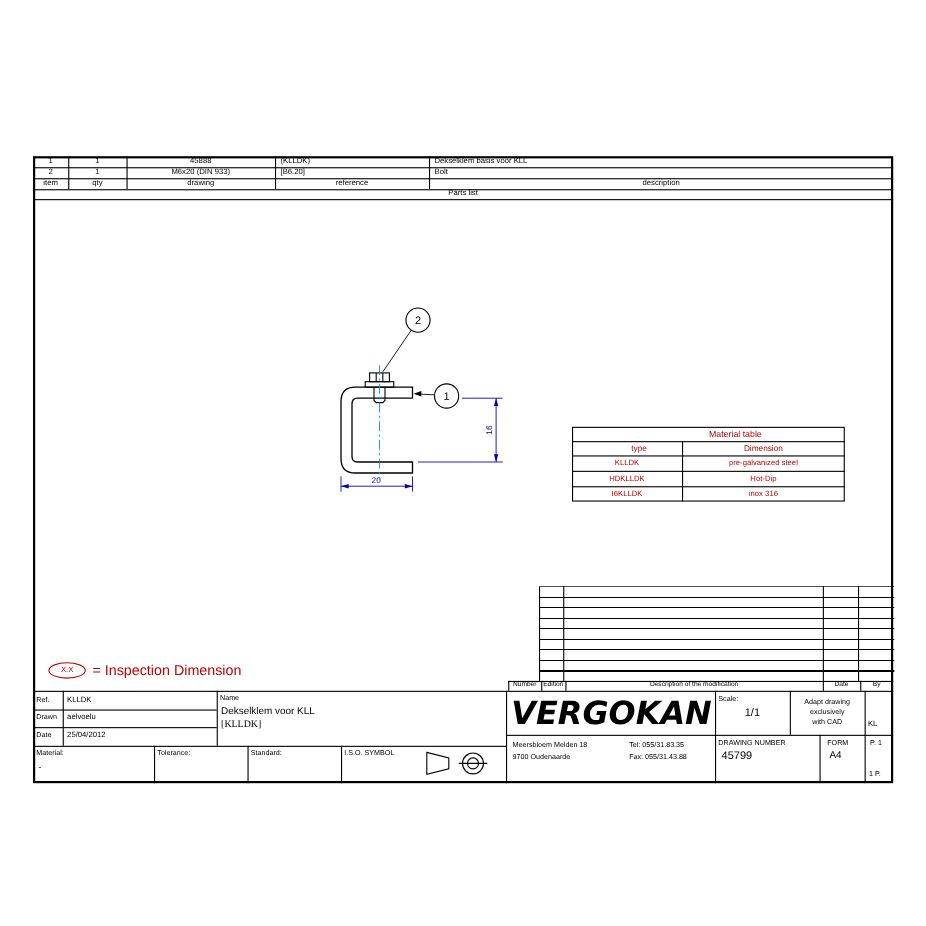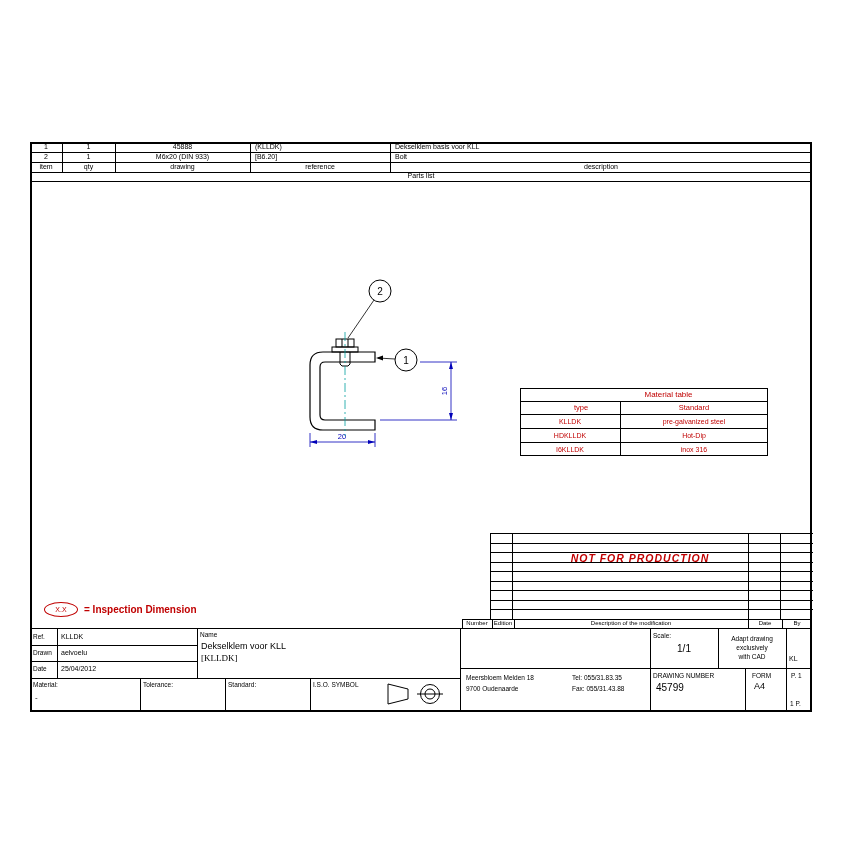--- a/index.html
+++ b/index.html
@@ -109,50 +109,49 @@
 
   <div style="position:absolute;left:520px;top:388px;width:248px;height:68px;border:1px solid #000;box-sizing:border-box;"></div>
   <div class="hl" style="left:520px;top:401px;width:248px;"></div>
   <div class="hl" style="left:520px;top:414px;width:248px;"></div>
   <div class="hl" style="left:520px;top:428px;width:248px;"></div>
   <div class="hl" style="left:520px;top:442px;width:248px;"></div>
   <div class="vl" style="left:620px;top:401px;height:55px;"></div>
 
   <div class="t c red" style="left:520px;top:389px;width:297px;font-size:8px;line-height:12px;text-align:center;">Material table</div>
   <div class="t c red" style="left:520px;top:402px;width:100px;font-size:7.5px;line-height:12px;margin-left:11px;">type</div>
-  <div class="t c red" style="left:620px;top:402px;width:148px;font-size:7.5px;line-height:12px;">Standard</div>
+  <div class="t c red" style="left:620px;top:402px;width:148px;font-size:7.5px;line-height:12px;">Dimension</div>
 
   <div class="t c red" style="left:520px;top:415px;width:100px;line-height:13px;">KLLDK</div>
   <div class="t c red" style="left:620px;top:415px;width:148px;line-height:13px;">pre-galvanized steel</div>
   <div class="t c red" style="left:520px;top:429px;width:100px;line-height:13px;">HDKLLDK</div>
   <div class="t c red" style="left:620px;top:429px;width:148px;line-height:13px;">Hot-Dip</div>
   <div class="t c red" style="left:520px;top:443px;width:100px;line-height:13px;">I6KLLDK</div>
   <div class="t c red" style="left:620px;top:443px;width:148px;line-height:13px;">inox 316</div>
 
   <div class="rev-grid"></div>
   <div class="vl" style="left:512px;top:533px;height:86px;"></div>
   <div class="vl" style="left:748px;top:533px;height:86px;"></div>
   <div class="vl" style="left:780px;top:533px;height:86px;"></div>
-  <div class="watermark">NOT FOR PRODUCTION</div>
 
   <div style="position:absolute;left:462px;top:619px;width:350px;height:9px;border-top:1px solid #000;border-left:1px solid #000;box-sizing:border-box;"></div>
   <div class="vl" style="left:492px;top:619px;height:9px;"></div>
   <div class="vl" style="left:514px;top:619px;height:9px;"></div>
   <div class="vl" style="left:748px;top:619px;height:9px;"></div>
   <div class="vl" style="left:782px;top:619px;height:9px;"></div>
   <div class="t c small" style="left:462px;top:619px;width:30px;line-height:9px;font-size:6px;">Number</div>
   <div class="t c small" style="left:492px;top:619px;width:22px;line-height:9px;font-size:6px;">Edition</div>
   <div class="t c small" style="left:514px;top:619px;width:234px;line-height:9px;font-size:6px;">Description of the modification</div>
   <div class="t c small" style="left:748px;top:619px;width:34px;line-height:9px;font-size:6px;">Date</div>
   <div class="t c small" style="left:782px;top:619px;width:30px;line-height:9px;font-size:6px;">By</div>
 
   <div class="ellipse">
     <span>X.X</span>
   </div>
-  <div class="t red" style="left:84px;top:605px;font-size:10px;font-weight:bold;">= Inspection Dimension</div>
+  <div class="t red" style="left:84px;top:605px;font-size:13px;font-weight:normal;">= Inspection Dimension</div>
 
   <div class="hl" style="left:30px;top:628px;width:782px;"></div>
   <div class="hl" style="left:30px;top:645px;width:167px;"></div>
   <div class="hl" style="left:30px;top:661px;width:167px;"></div>
   <div class="hl" style="left:30px;top:678px;width:430px;"></div>
   <div class="hl" style="left:460px;top:668px;width:352px;"></div>
   <div class="vl" style="left:57px;top:628px;height:50px;"></div>
   <div class="vl" style="left:197px;top:628px;height:50px;"></div>
   <div class="vl" style="left:140px;top:678px;height:34px;"></div>
   <div class="vl" style="left:225px;top:678px;height:34px;"></div>
@@ -182,20 +181,21 @@
 
   <svg style="position:absolute;left:372px;top:680px;" width="78" height="28" viewBox="0 0 78 28">
     <polygon points="16,4 36,9 36,19 16,24" fill="none" stroke="#000" stroke-width="1"></polygon>
     <g stroke="#000" fill="none" stroke-width="1">
       <circle cx="58" cy="14" r="9.5"></circle>
       <circle cx="58" cy="14" r="5"></circle>
       <line x1="45" y1="14" x2="71" y2="14"></line>
     </g>
   </svg>
 
+  <div class="logo">VERGOKAN</div>
   <div class="t small" style="left:466px;top:673px;">Meersbloem Melden 18</div>
   <div class="t small" style="left:466px;top:684px;">9700 Oudenaarde</div>
   <div class="t small" style="left:572px;top:673px;">Tel: 055/31.83.35</div>
   <div class="t small" style="left:572px;top:684px;">Fax: 055/31.43.88</div>
 
   <div class="t small" style="left:653px;top:631px;">Scale:</div>
   <div class="t c" style="left:650px;top:644px;width:68px;font-size:10px;">1/1</div>
   <div class="t c small" style="left:718px;top:634px;width:68px;line-height:9px;">Adapt drawing</div>
   <div class="t c small" style="left:718px;top:643px;width:68px;line-height:9px;">exclusively</div>
   <div class="t c small" style="left:718px;top:652px;width:68px;line-height:9px;">with CAD</div>

